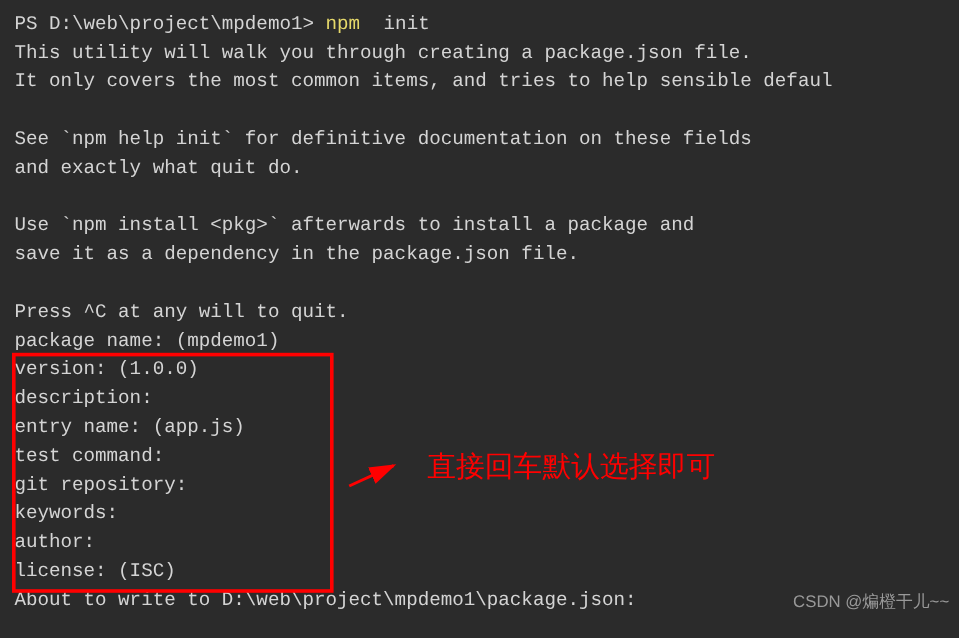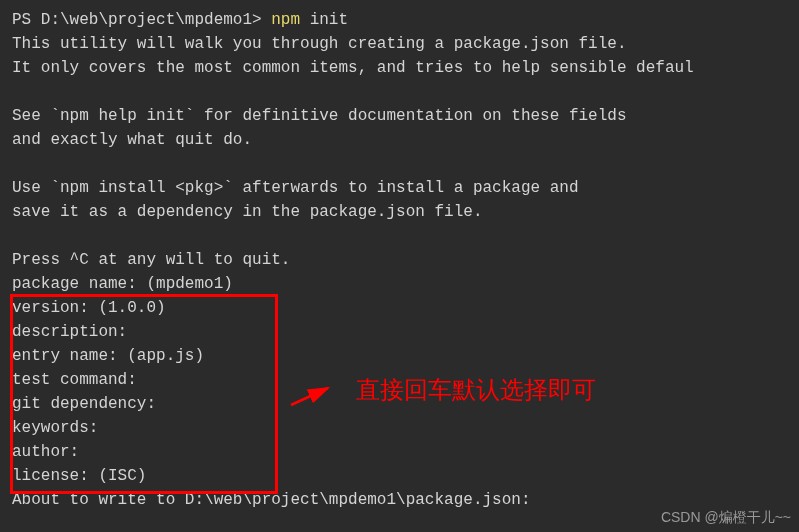--- a/index.html
+++ b/index.html
@@ -25,20 +25,21 @@
     .prompt-path {
       color: #d4d4d4;
       margin-top: 28px;
     }
     .cmd-highlight {
       color: #e6d96a;
       text-align: right;
     }
     .cmd-text {
       color: #d4d4d4;
+      padding-left: 10px;
     }
     .highlight-box {
       border: 3px solid #ff0000;
       position: absolute;
       left: 10px;
       top: 294px;
       width: 268px;
       height: 200px;
       pointer-events: none;
     }
@@ -53,21 +54,21 @@
     }
     .arrow {
       position: absolute;
       left: 286px;
       top: 380px;
       pointer-events: none;
     }
     .watermark {
       position: absolute;
       right: 8px;
-      bottom: 4px;
+      bottom: 20px;
       color: #999;
       font-size: 14px;
       font-family: 'Microsoft YaHei', sans-serif;
     }
   </style>
 </head>
 <body>
 
 <div class="terminal-line">
   <span class="prompt-path">PS D:\web\project\mpdemo1&gt; </span><span class="cmd-highlight">npm</span><span class="cmd-text"> init</span>
@@ -80,21 +81,21 @@
 <div class="terminal-line">&nbsp;</div>
 <div class="terminal-line">Use `npm install &lt;pkg&gt;` afterwards to install a package and</div>
 <div class="terminal-line">save it as a dependency in the package.json file.</div>
 <div class="terminal-line">&nbsp;</div>
 <div class="terminal-line">Press ^C at any will to quit.</div>
 <div class="terminal-line">package name: (mpdemo1)</div>
 <div class="terminal-line">version: (1.0.0)</div>
 <div class="terminal-line">description:</div>
 <div class="terminal-line">entry name: (app.js)</div>
 <div class="terminal-line">test command:</div>
-<div class="terminal-line">git dependency:</div>
+<div class="terminal-line">git repository:</div>
 <div class="terminal-line">keywords:</div>
 <div class="terminal-line">author:</div>
 <div class="terminal-line">license: (ISC)</div>
 <div class="terminal-line">About to write to D:\web\project\mpdemo1\package.json:</div>
 
 <div class="highlight-box"></div>
 
 <svg class="arrow" width="50" height="30" viewBox="0 0 50 30">
   <defs>
     <marker id="arrowhead" markerWidth="10" markerHeight="10" refX="8" refY="3" orient="auto">

